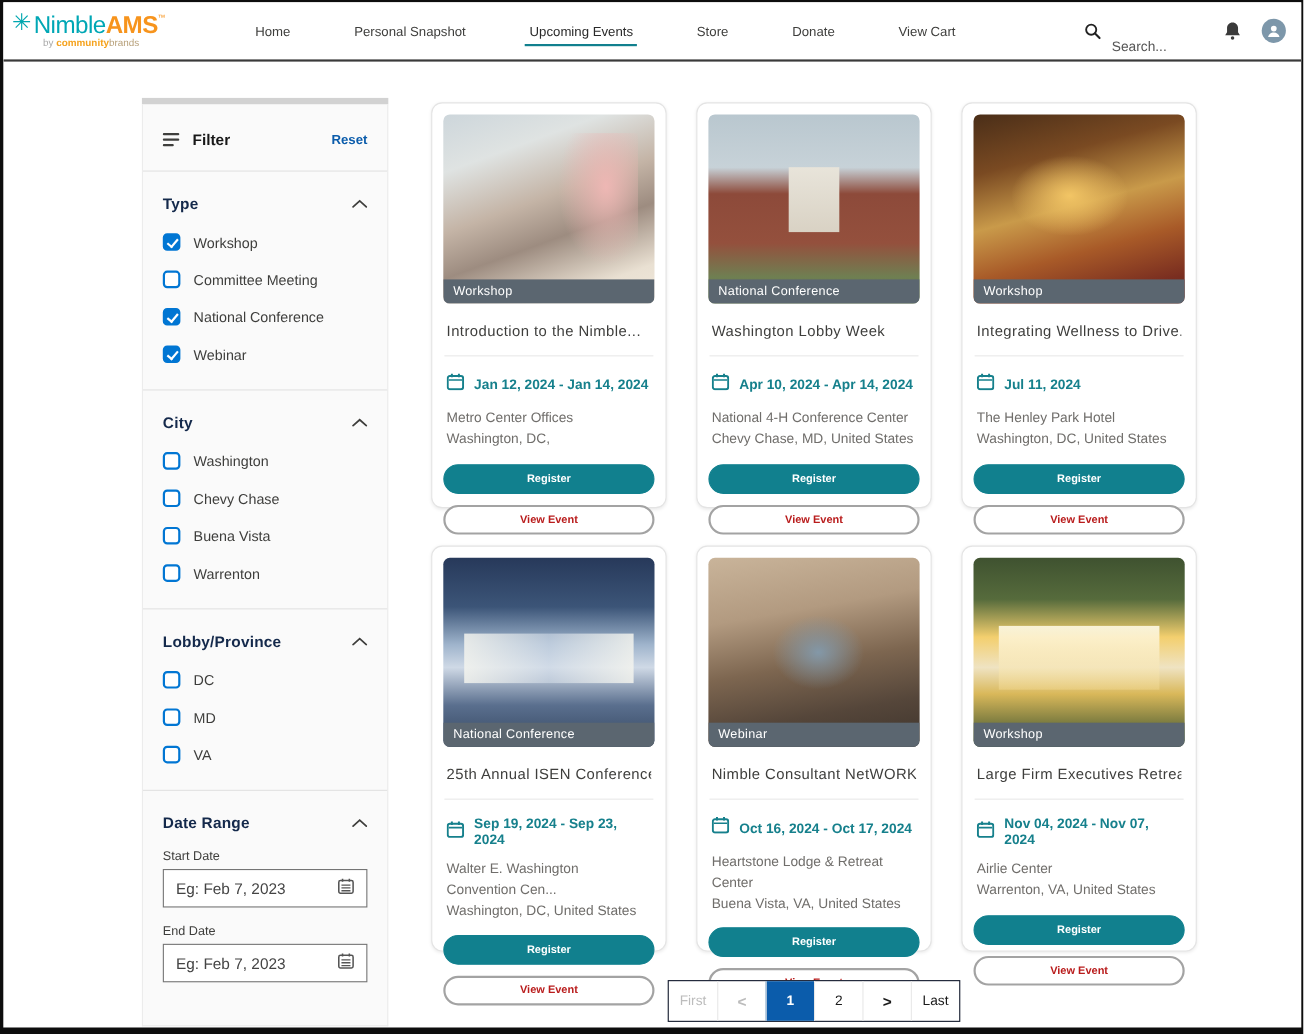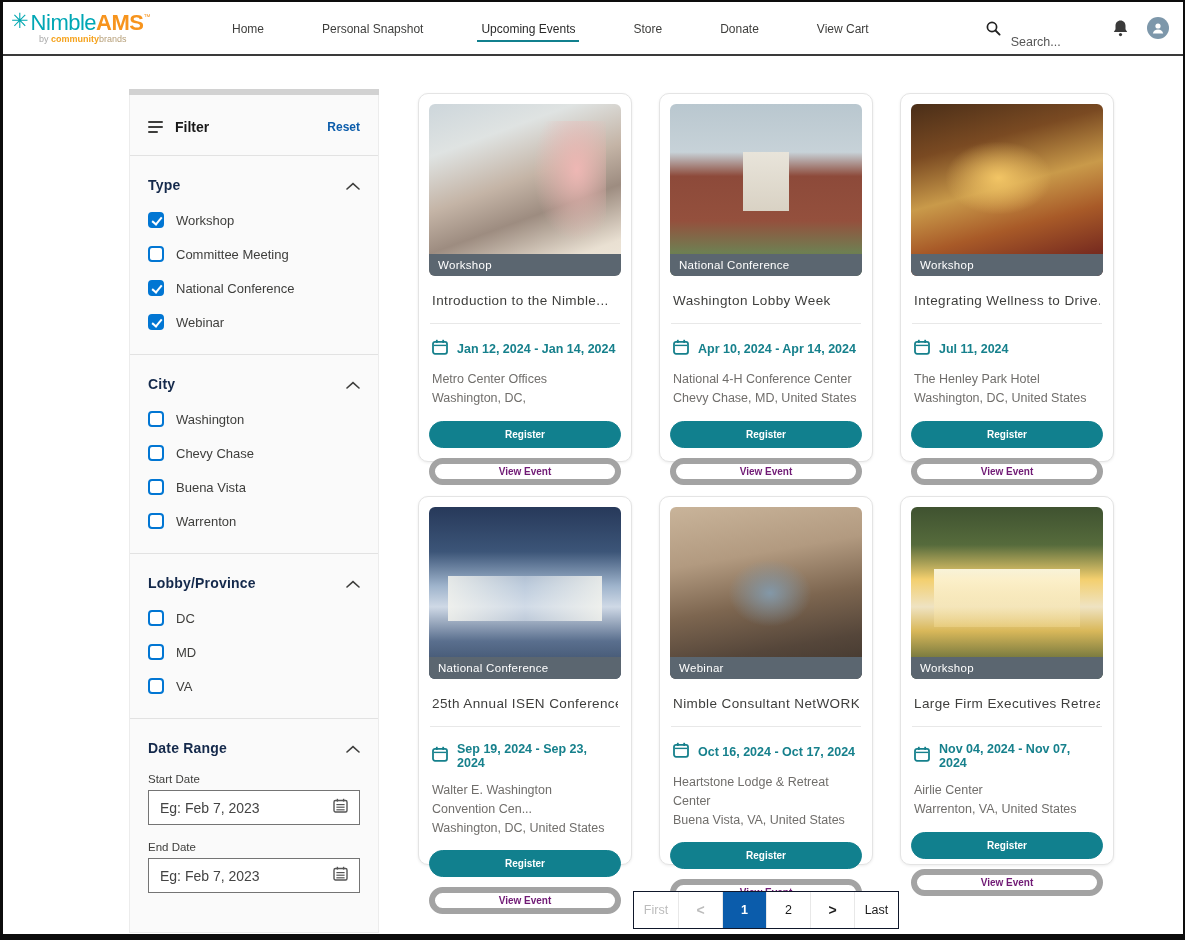--- a/index.html
+++ b/index.html
@@ -34,21 +34,21 @@
   .search-text { font-size:12.5px; color:#565656;margin-top:27px; }
 
   .header-right { margin-left:auto; display:flex; align-items:center; gap:18px; }
   .bell { cursor:pointer; display:flex; }
   .avatar { width:22px; height:22px; border-radius:50%; background:#7d97aa; display:flex;
             align-items:center; justify-content:center; cursor:pointer; }
 
   
   .main { display:flex; height:877px; }
 
-  .sidebar-col { margin-left:126px; width:250px; display:flex; flex-direction:column; margin-top:33px; }
+  .sidebar-col { margin-left:126px; width:224px; display:flex; flex-direction:column; margin-top:33px; }
   .sidebar-scrollbar { height:6px; background:#d2d2d2; }
   .sidebar { flex:1; background:#fafafa; border:1px solid #ececec; border-top:none; padding:0 16px; }
 
   .filter-head { display:flex; align-items:center; padding:24px 2px 20px; }
   .filter-icon { display:inline-flex; flex-direction:column; gap:3px; margin-right:12px; }
   .filter-icon i { display:block; height:2px; background:#3e3e3c; border-radius:1px; }
   .filter-icon i:nth-child(1){ width:15px; } .filter-icon i:nth-child(2){ width:15px; }
   .filter-icon i:nth-child(3){ width:10px; }
   .filter-title { font-size:14px; font-weight:bold; color:#181818; }
   .reset-link { margin-left:auto; font-size:12px; font-weight:bold; color:#0b5cab; cursor:pointer; }
@@ -83,21 +83,21 @@
            color:#fff; font-size:11.5px; padding-left:9px; letter-spacing:0.3px; }
   .card-title { margin:17px 3px 15px; font-size:13.5px; color:#3e3e3c; letter-spacing:0.4px;
                 white-space:nowrap; overflow:hidden; }
   .card-div { border-top:1px solid #e8e8e8; margin:0 1px; }
   .date-row { display:flex; align-items:center; gap:9px; margin:15px 3px 11px; }
   .date-text { font-size:12.5px; font-weight:bold; color:#16808c; }
   .loc { font-size:12.5px; color:#706e6b; line-height:1.5; margin:0 3px 13px; }
   .btn { display:block; width:100%; height:27px; border-radius:14px; font-family:inherit; font-size:10px;
          font-weight:bold; cursor:pointer; }
   .btn-solid { background:#11808e; border:1px solid #11808e; color:#fff; margin-bottom:10px; }
-  .btn-outline { background:#fff; border:6px solid #a3a3a3; color:#701a75; }
+  .btn-outline { background:#fff; border:2px solid #a3a3a3; color:#b91c1c; }
 
   
   .img-1 { background:linear-gradient(160deg,#cdd6db 0%,#dfe3e2 22%,#c4b4a6 45%,#9d8c80 62%,#e9e0d2 85%,#f1e9dc 100%); }
   .img-1::before { content:""; position:absolute; right:8%; top:10%; width:38%; height:70%;
                    background:radial-gradient(ellipse at 60% 40%, #eeb7b4 0%, rgba(238,183,180,0) 70%); }
   .img-2 { background:linear-gradient(180deg,#b9c7cf 0%,#c7d2d8 28%,#8d4a3a 42%,#94503d 68%,#6f7f52 86%,#5d7046 100%); }
   .img-2::before { content:""; position:absolute; left:38%; top:28%; width:24%; height:34%;
                    background:linear-gradient(180deg,#e8e4da 0%,#d9d2c4 100%); }
   .img-3 { background:linear-gradient(165deg,#4a2e18 0%,#7a4a22 25%,#c99a4a 48%,#a85a28 68%,#7a2e20 88%,#5e241a 100%); }
   .img-3::before { content:""; position:absolute; left:18%; top:22%; width:55%; height:42%;

